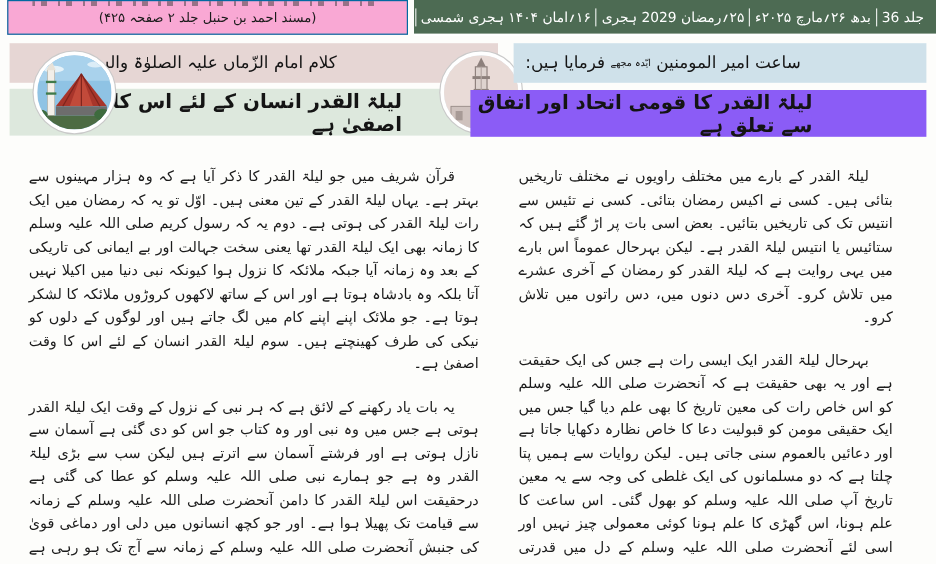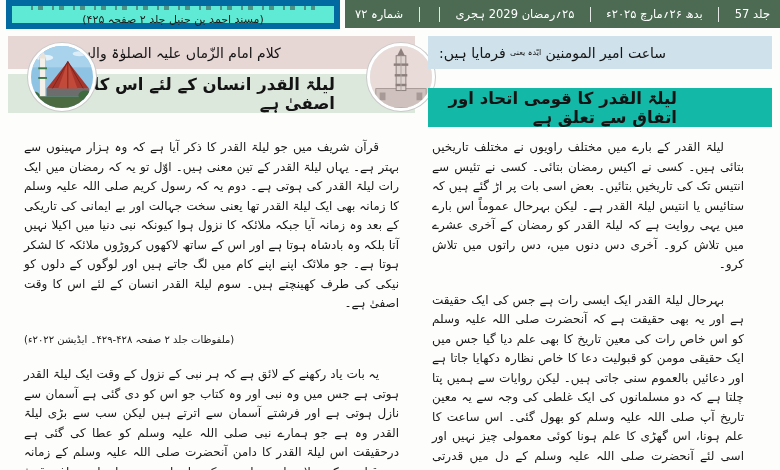--- a/index.html
+++ b/index.html
@@ -13,35 +13,35 @@
     position:absolute;top:0;right:0;width:435px;height:30px;
     background:#4d6b53;color:#fff;
     display:flex;align-items:center;justify-content:space-between;
     padding:0 10px;box-sizing:border-box;font-size:11.5px;white-space:nowrap;
     border-bottom:2px solid #fff;
   }
   .masthead .seg{letter-spacing:0;}
   .masthead .sep{width:1px;height:15px;background:rgba(255,255,255,.85);margin:0 4px;flex:0 0 auto;}
   .ref-box{
     position:absolute;top:0;left:6px;width:334px;height:29px;
-    background:#5eead4;border:6px solid #0369a1;box-sizing:border-box;
+    background:#f9a8d4;border:1px solid #0369a1;box-sizing:border-box;
   }
   .ref-box .clipped-marks{
     position:absolute;top:0;left:6%;right:6%;height:4px;
     background:repeating-linear-gradient(90deg,#3a3a3a 0 2px,transparent 2px 7px,#3a3a3a 7px 12px,transparent 12px 21px);
     opacity:.5;
   }
   .ref-box .cite{
     position:absolute;top:7px;left:0;right:0;text-align:center;
     font-size:11px;color:#1c1c1c;
   }
   
   .hdr-bar{position:absolute;box-sizing:border-box;color:#141414;}
   .l-kicker{top:36px;right:8px;width:344px;height:33px;background:#cfe1ea;}
-  .l-head  {top:88px;right:8px;width:344px;height:39px;background:#14b8a6;}
+  .l-head  {top:75px;right:8px;width:380px;height:39px;background:#8b5cf6;}
   .r-kicker{top:36px;left:8px;width:407px;height:33px;background:#e6d6d4;}
   .r-head  {top:74px;left:8px;width:407px;height:39px;background:#dde8dd;}
   .hdr-bar .t{
     position:absolute;inset:0;display:flex;align-items:center;justify-content:center;
   }
   .l-kicker .t,.l-head .t{padding-right:95px;}
   .r-kicker .t,.r-head .t{padding-right:80px;}
   .kicker-text{font-size:14px;}
   .kicker-text sup{font-size:8px;}
   .head-text{font-size:16.5px;font-weight:bold;}
@@ -65,26 +65,27 @@
   .malfoozat-cite{
     margin:6px 0 4px;text-align:left;font-size:10px;text-indent:0;color:#222;
   }
 </style>
 </head>
 <body>
 
 <div class="page">
 
   <div class="masthead">
-    <span class="seg">جلد 57</span>
+    <span class="seg">جلد 36</span>
     <span class="sep"></span>
     <span class="seg">بدھ ۲۶؍مارچ ۲۰۲۵ء</span>
     <span class="sep"></span>
     <span class="seg">۲۵؍رمضان 2029 ہجری</span>
     <span class="sep"></span>
+    <span class="seg">۱۶؍امان ۱۴۰۴ ہجری شمسی</span>
     <span class="sep"></span>
     <span class="seg">شمارہ ۷۲</span>
   </div>
 
   <div class="ref-box">
     <div class="clipped-marks"></div>
     <div class="cite">(مسند احمد بن حنبل جلد ۲ صفحہ ۴۲۵)</div>
   </div>
 
   <div class="hdr-bar r-kicker">
@@ -103,27 +104,26 @@
       <rect x="27" y="10" width="10" height="36" fill="#ded3cf" stroke="#8d807c" stroke-width="1"></rect>
       <rect x="24.5" y="18" width="15" height="2.5" fill="#8d807c"></rect>
       <rect x="25.5" y="29" width="13" height="2.5" fill="#8d807c"></rect>
       <rect x="26.5" y="39" width="11" height="2.5" fill="#8d807c"></rect>
       <line x1="32" y1="10" x2="32" y2="46" stroke="#b3a6a2" stroke-width="1"></line>
     </svg>
   </div>
 
   <div class="col col-right">
     <p>قرآن شریف میں جو لیلۃ القدر کا ذکر آیا ہے کہ وہ ہزار مہینوں سے بہتر ہے۔ یہاں لیلۃ القدر کے تین معنی ہیں۔ اوّل تو یہ کہ رمضان میں ایک رات لیلۃ القدر کی ہوتی ہے۔ دوم یہ کہ رسول کریم صلی اللہ علیہ وسلم کا زمانہ بھی ایک لیلۃ القدر تھا یعنی سخت جہالت اور بے ایمانی کی تاریکی کے بعد وہ زمانہ آیا جبکہ ملائکہ کا نزول ہوا کیونکہ نبی دنیا میں اکیلا نہیں آتا بلکہ وہ بادشاہ ہوتا ہے اور اس کے ساتھ لاکھوں کروڑوں ملائکہ کا لشکر ہوتا ہے۔ جو ملائک اپنے اپنے کام میں لگ جاتے ہیں اور لوگوں کے دلوں کو نیکی کی طرف کھینچتے ہیں۔ سوم لیلۃ القدر انسان کے لئے اس کا وقت اصفیٰ ہے۔</p>
-    <p class="malfoozat-cite">(ملفوظات جلد ۲ صفحہ ۴۲۸-۴۲۹۔ ایڈیشن ۲۰۲۲ء)</p>
     <p>یہ بات یاد رکھنے کے لائق ہے کہ ہر نبی کے نزول کے وقت ایک لیلۃ القدر ہوتی ہے جس میں وہ نبی اور وہ کتاب جو اس کو دی گئی ہے آسمان سے نازل ہوتی ہے اور فرشتے آسمان سے اترتے ہیں لیکن سب سے بڑی لیلۃ القدر وہ ہے جو ہمارے نبی صلی اللہ علیہ وسلم کو عطا کی گئی ہے درحقیقت اس لیلۃ القدر کا دامن آنحضرت صلی اللہ علیہ وسلم کے زمانہ سے قیامت تک پھیلا ہوا ہے۔ اور جو کچھ انسانوں میں دلی اور دماغی قویٰ کی جنبش آنحضرت صلی اللہ علیہ وسلم کے زمانہ سے آج تک ہو رہی ہے وہ لیلۃ القدر کی تاثیریں ہیں صرف اتنا فرق ہے کہ سعیدوں کے عقلی قویٰ میں کامل اور مستقیم طور پر وہ جنبشیں ہوتی ہیں اور اشقیاء کے عقلی قویٰ ایک کج اور غیر مستقیم جنبش میں آتے ہیں اور جس زمانہ میں آنحضرت صلی اللہ علیہ وسلم کا کوئی نائب دنیا میں پیدا ہوتا ہے تو یہ تحریکیں</p>
   </div>
 
   <div class="hdr-bar l-kicker">
     <div class="t kicker-text">
-      <span>ساعت امیر المومنین</span>&nbsp;<sup>ایّدہ یعنی</sup>&nbsp;<span>فرمایا ہیں:</span>
+      <span>ساعت امیر المومنین</span>&nbsp;<sup>ایّدہ مجھے</sup>&nbsp;<span>فرمایا ہیں:</span>
     </div>
   </div>
   <div class="hdr-bar l-head">
     <div class="t head-text">لیلۃ القدر کا قومی اتحاد اور اتفاق سے تعلق ہے</div>
   </div>
   <div class="photo photo-left">
     <svg viewBox="0 0 64 64">
       <rect x="0" y="0" width="64" height="64" fill="#8fc3e4"></rect>
       <rect x="0" y="0" width="64" height="22" fill="#a9d2ec"></rect>
       <ellipse cx="14" cy="12" rx="9" ry="3" fill="#ffffff" opacity="0.7"></ellipse>

